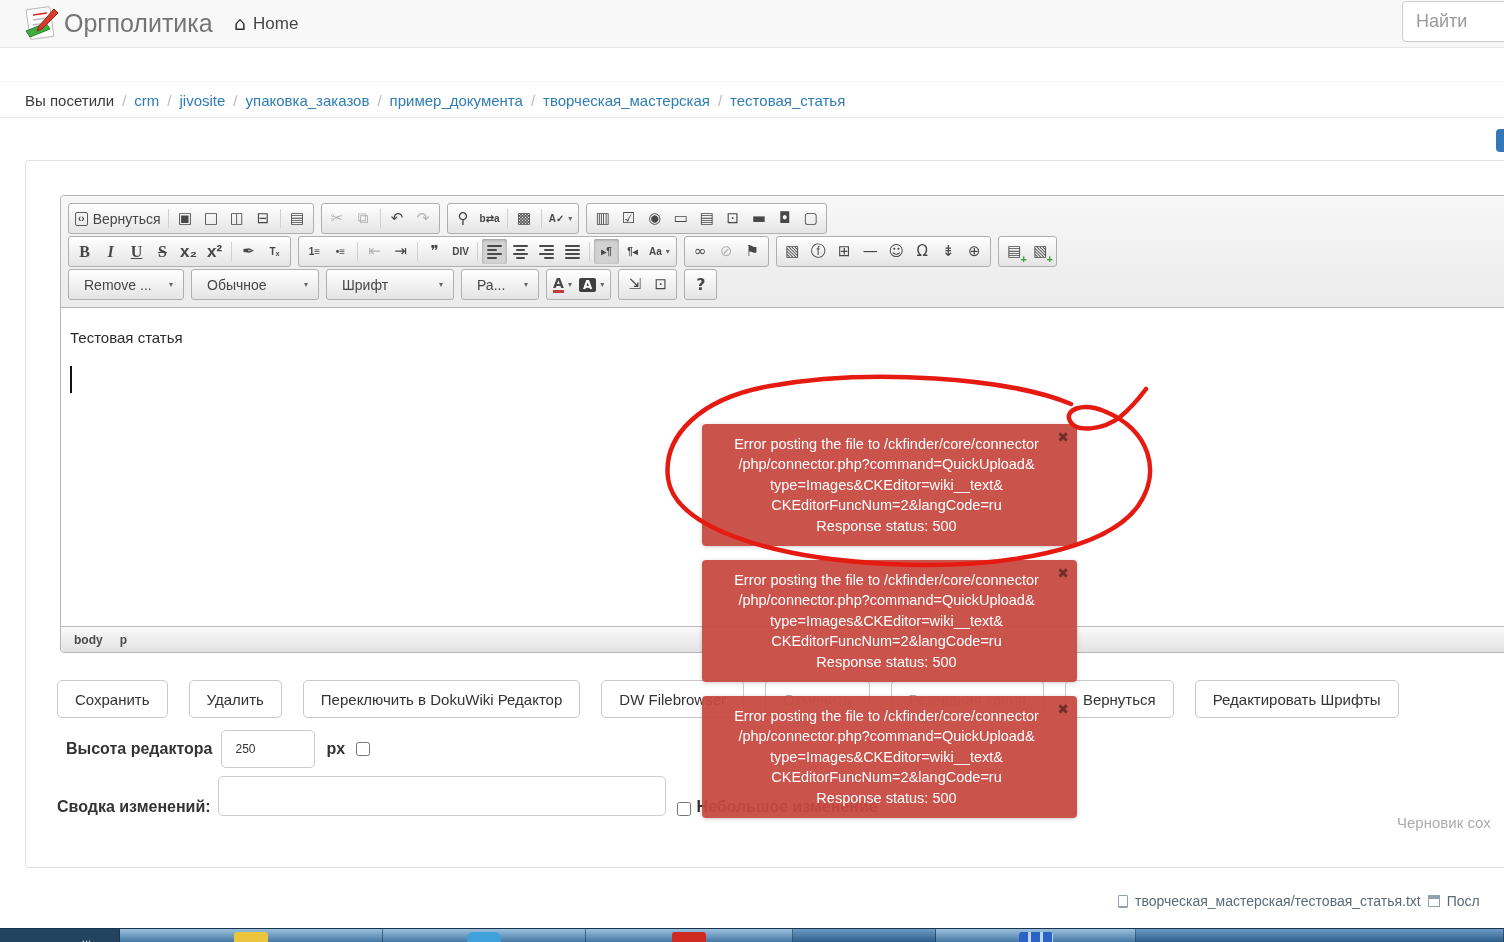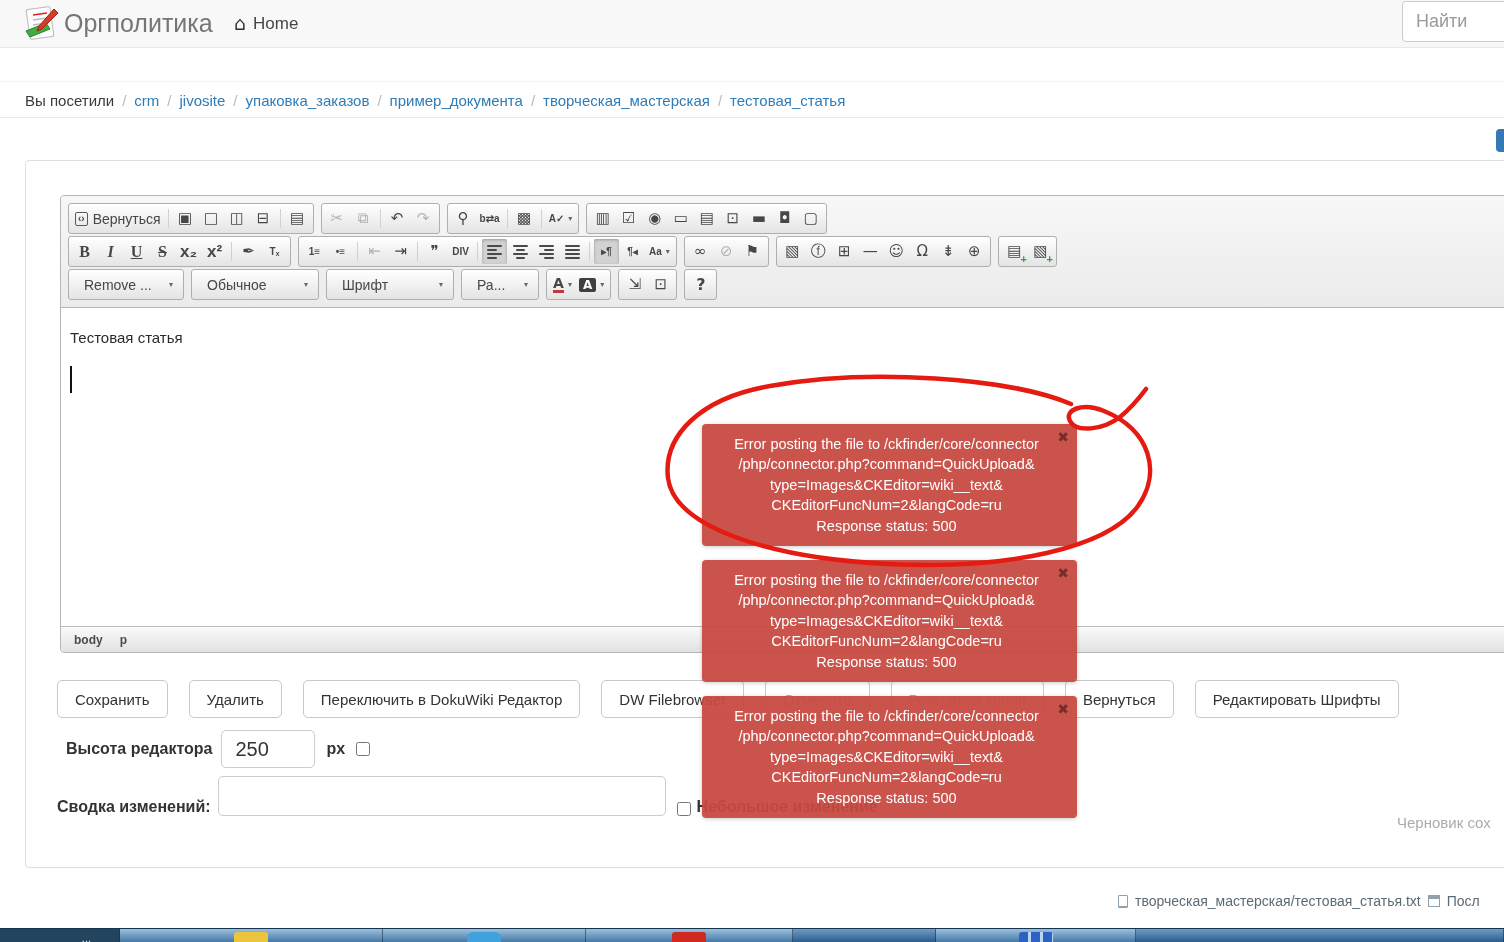--- a/index.html
+++ b/index.html
@@ -84,21 +84,21 @@
   
   .actions { position:absolute; left:57px; top:680px; display:flex; gap:21px; z-index:5; }
   .btn { height:38px; padding:0 17px; background:#fff; border:1px solid #c9c9c9; border-radius:5px;
          font-size:15px; color:#333; display:flex; align-items:center; white-space:nowrap; cursor:pointer; }
   .btn.disabled { color:#a9a9a9; cursor:default; }
 
   
   .height-row { position:absolute; left:66px; top:729px; height:40px; display:flex; align-items:center; z-index:4; }
   .blabel { font-size:16px; font-weight:bold; color:#333; }
   .height-input { width:94px; height:38px; margin-left:9px; border:1px solid #ccc; border-radius:5px;
-                  font-size:20px; padding:0 13px; color:#333; outline:none; }
+                  font-size:12px; padding:0 13px; color:#333; outline:none; }
   .px { margin-left:11px; } .paste-label { margin-left:29px; }
   .cbx { margin-left:11px; width:14px; height:14px; }
   .summary-row { position:absolute; left:57px; top:776px; height:40px; display:flex; align-items:flex-end; z-index:4; }
   .summary-input { width:448px; height:40px; margin-left:7px; border:1px solid #ccc; border-radius:5px;
                    font-size:15px; padding:0 10px; outline:none; }
   .minor-label { margin-left:6px; }
   .draft { position:absolute; left:1397px; top:814px; font-size:15px; color:#ababab; white-space:nowrap; }
 
   
   .toast { position:absolute; left:702px; width:375px; height:122px;

